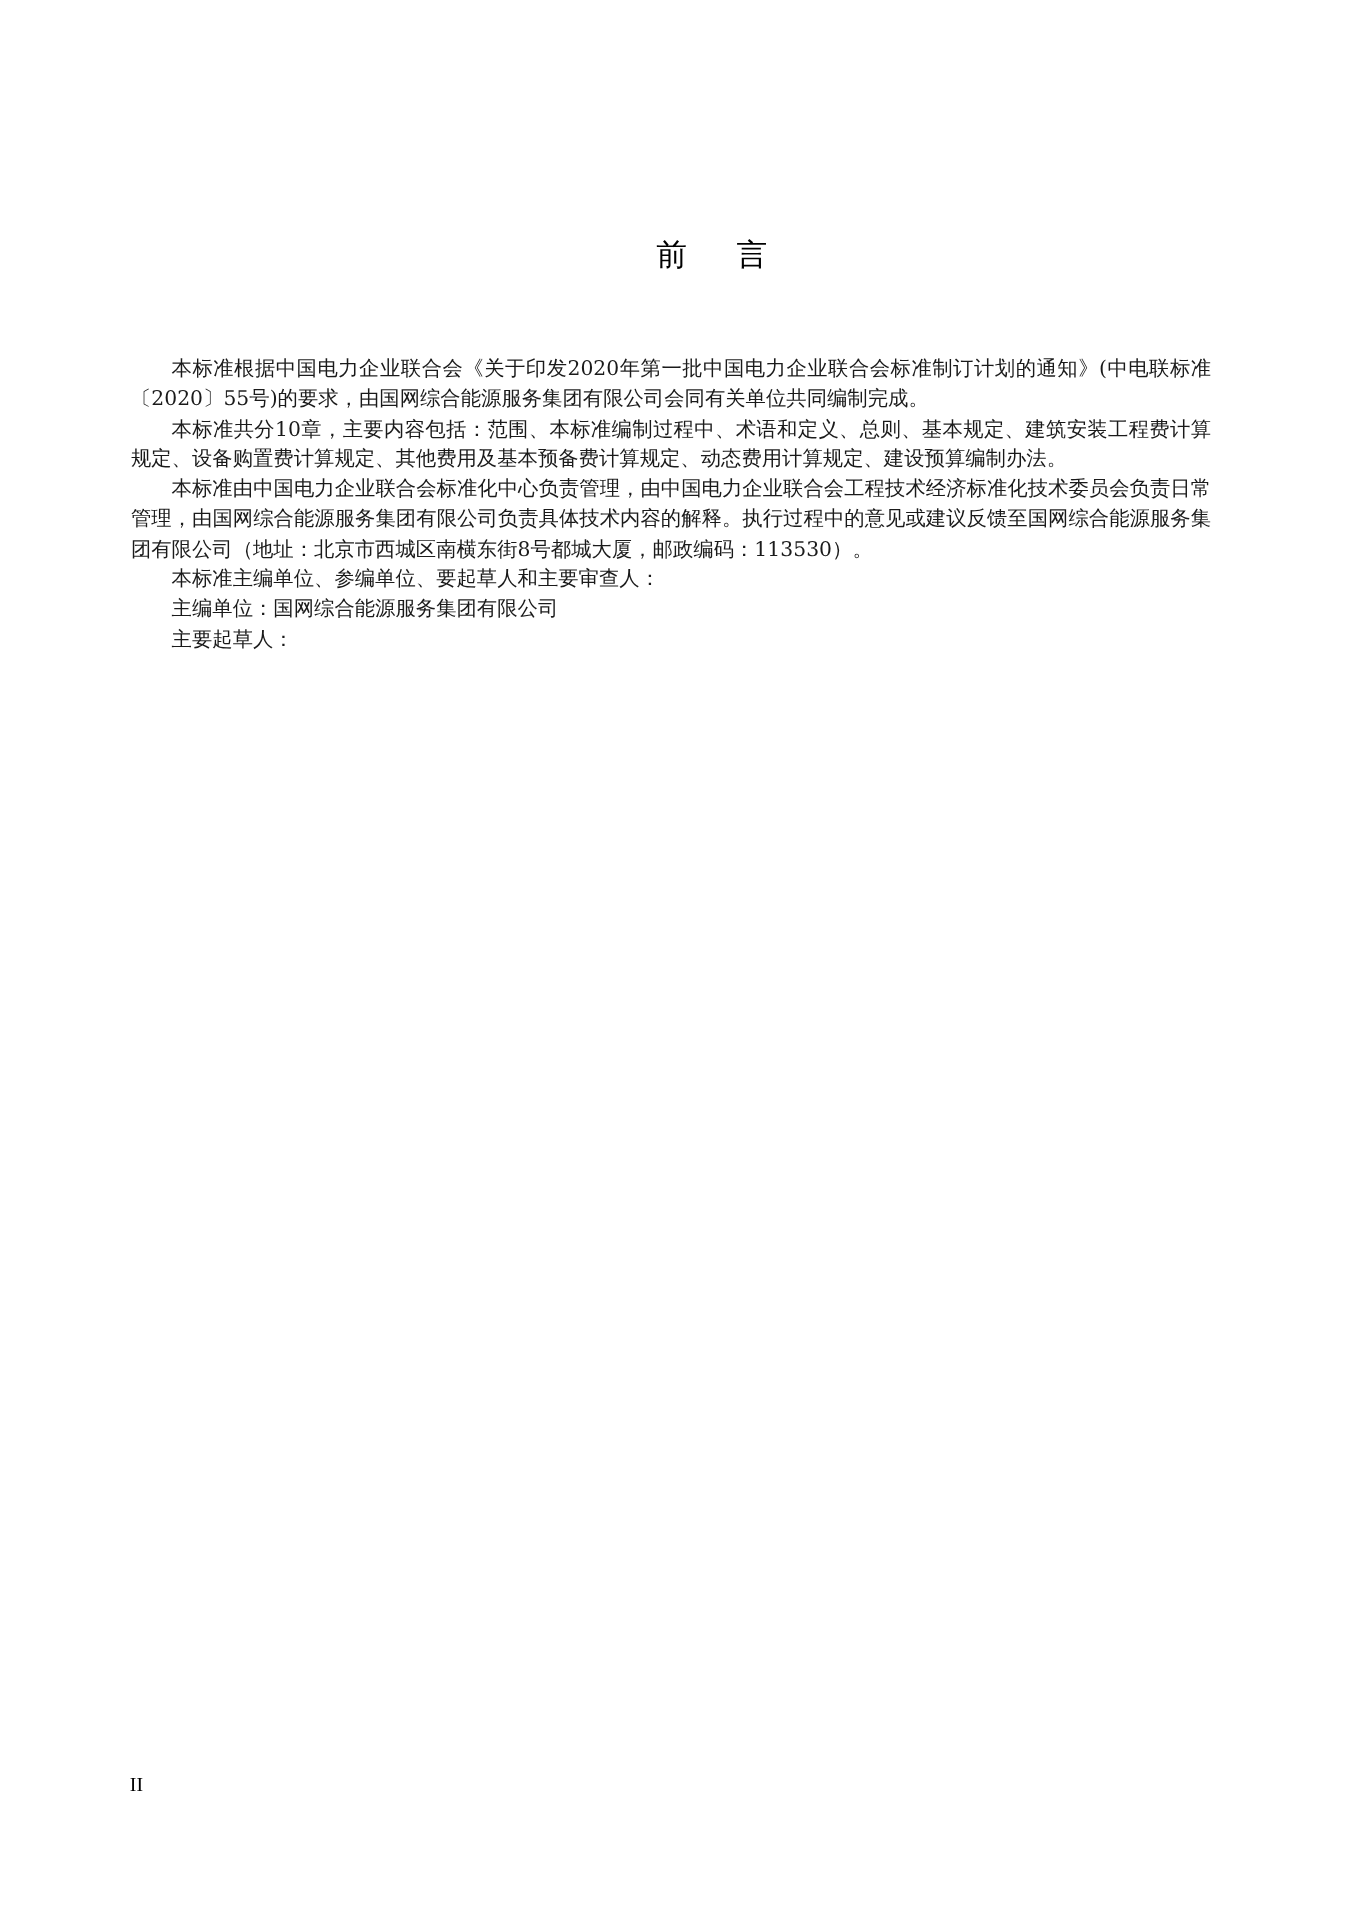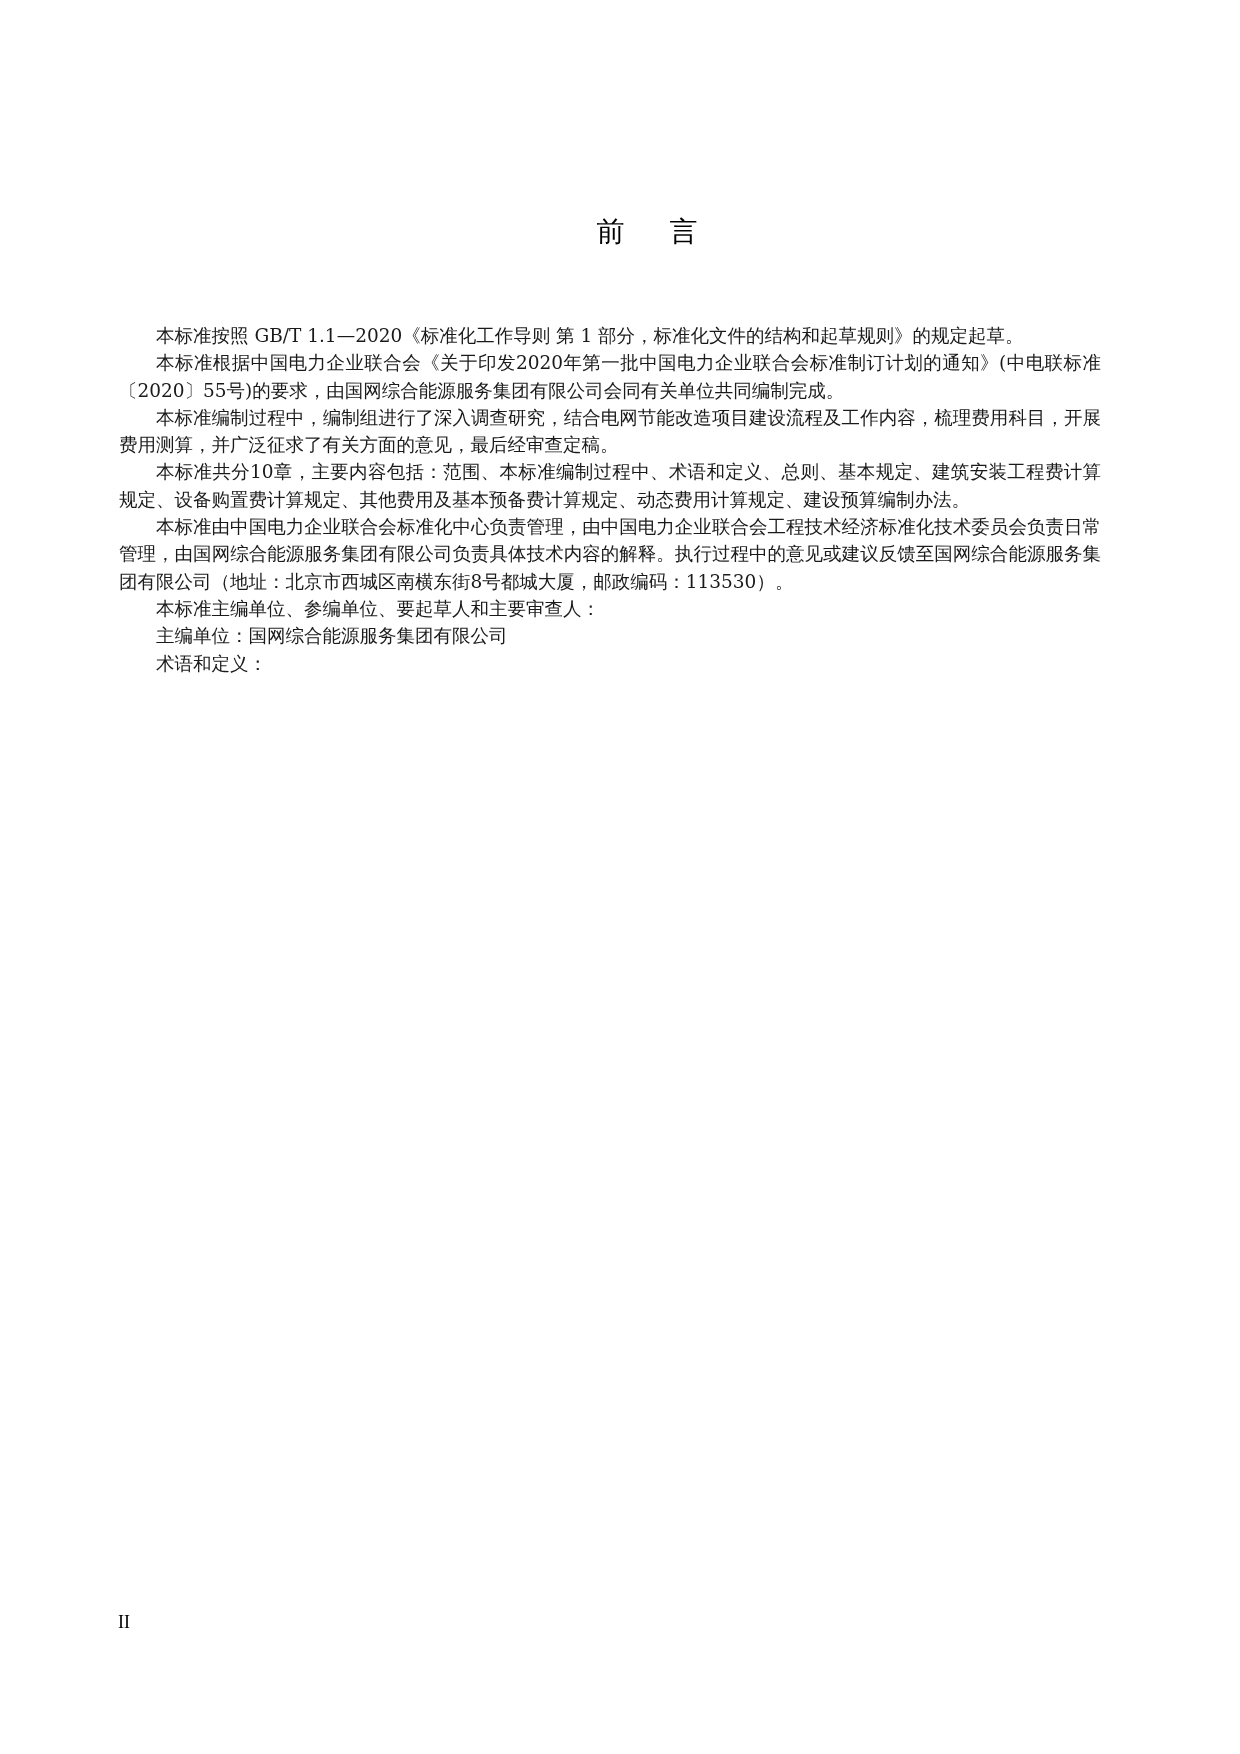--- a/index.html
+++ b/index.html
@@ -13,23 +13,21 @@
   .para { margin: 0; text-indent: 2em; text-align: justify; text-align-last: left; }
   .page-num { position: absolute; top: 1612px; left: 118px; font-family: Liberation Serif, serif;
               font-size: 18px; color: #000; }
 </style>
 </head>
 <body>
 
 <div class="page-title">前 言</div>
 
 <div class="body">
-  <p class="para">本标准按照 GB/T 1.1—2020《标准化工作导则 第 1 部分，标准化文件的结构和起草规则》的规定起草。</p>
   <p class="para">本标准根据中国电力企业联合会《关于印发2020年第一批中国电力企业联合会标准制订计划的通知》(中电联标准〔2020〕55号)的要求，由国网综合能源服务集团有限公司会同有关单位共同编制完成。</p>
-  <p class="para">本标准编制过程中，编制组进行了深入调查研究，结合电网节能改造项目建设流程及工作内容，梳理费用科目，开展费用测算，并广泛征求了有关方面的意见，最后经审查定稿。</p>
   <p class="para">本标准共分10章，主要内容包括：范围、本标准编制过程中、术语和定义、总则、基本规定、建筑安装工程费计算规定、设备购置费计算规定、其他费用及基本预备费计算规定、动态费用计算规定、建设预算编制办法。</p>
   <p class="para">本标准由中国电力企业联合会标准化中心负责管理，由中国电力企业联合会工程技术经济标准化技术委员会负责日常管理，由国网综合能源服务集团有限公司负责具体技术内容的解释。执行过程中的意见或建议反馈至国网综合能源服务集团有限公司（地址：北京市西城区南横东街8号都城大厦，邮政编码：113530）。</p>
   <p class="para">本标准主编单位、参编单位、要起草人和主要审查人：</p>
   <p class="para">主编单位：国网综合能源服务集团有限公司</p>
-  <p class="para">术语和定义：</p>
+  <p class="para">主要起草人：</p>
 </div>
 
 <div class="page-num">II</div>
 
 </body></html>

